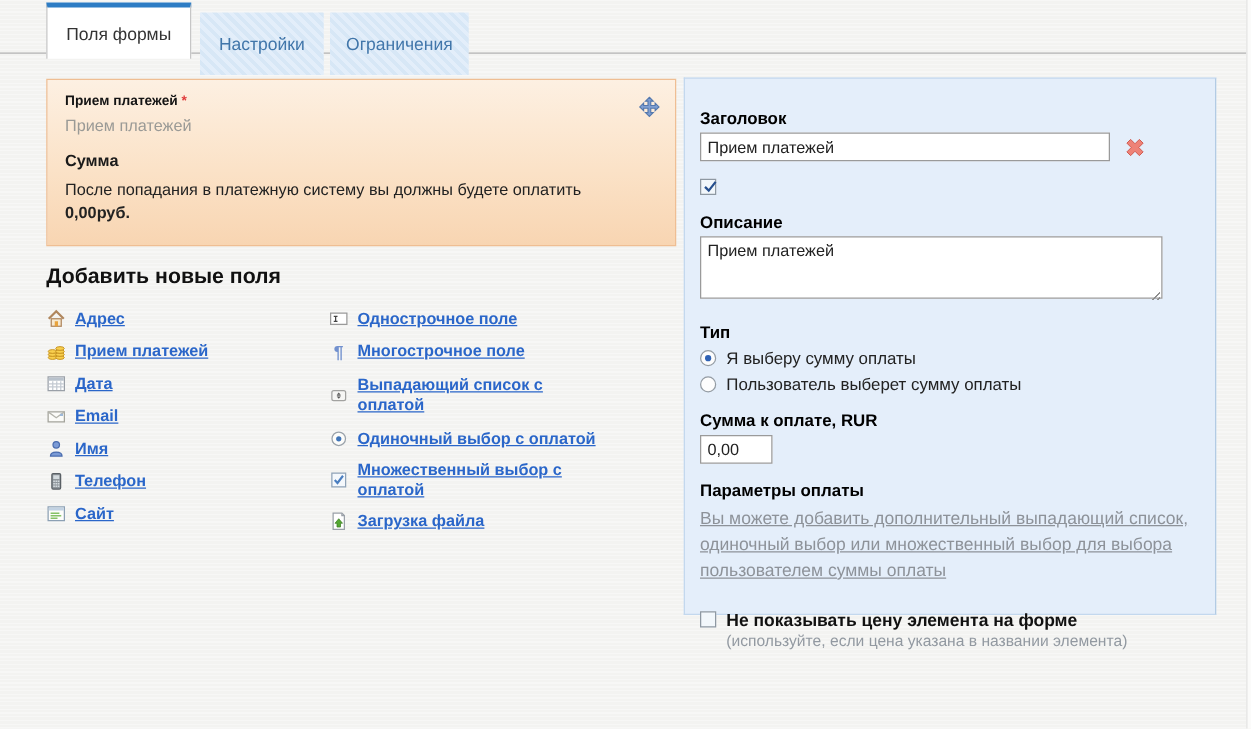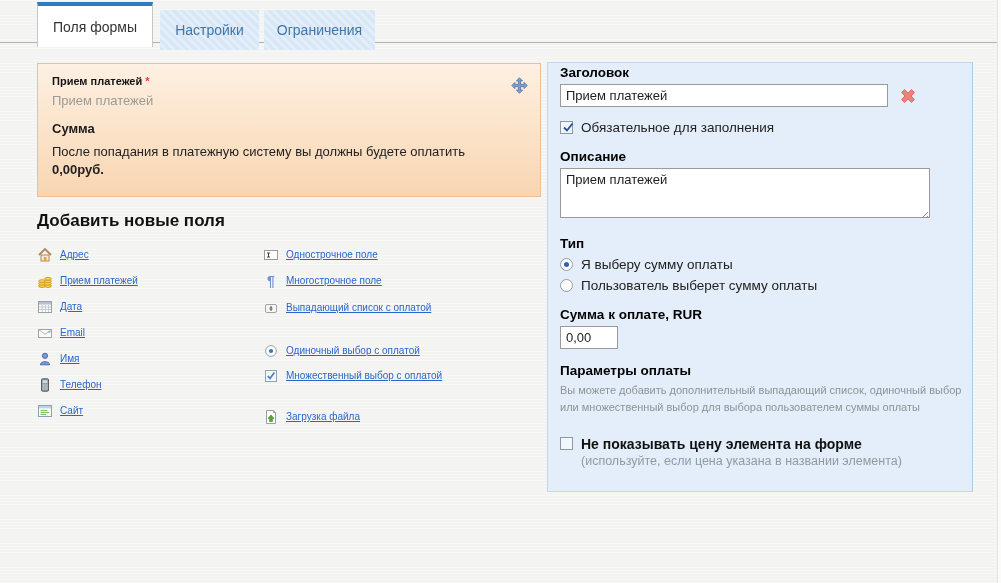--- a/index.html
+++ b/index.html
@@ -24,21 +24,21 @@
   .tab { position:absolute; display:flex; align-items:center; justify-content:center;
          font-size:14px; cursor:pointer; }
   .tab.active {
     left:37px; top:2px; width:116px; height:45px; z-index:3;
     background:#ffffff;
     border:1px solid #c6c6c6; border-bottom:none;
     border-top:4px solid #2d7cc4;
     color:#333;
   }
   .tab.inactive {
-    top:10px; height:40px; z-index:2;
+    top:10px; height:50px; z-index:2;
     background:repeating-linear-gradient(45deg,#d7e7f6 0 3px,#e3eefa 3px 6px);
     color:#4176aa;
   }
   .tab.inactive.t1 { left:160px; width:99px; }
   .tab.inactive.t2 { left:264px; width:111px; }
 
   
   .preview-card {
     position:absolute; left:37px; top:63px; width:504px; height:134px;
     border:1px solid #efbe93;
@@ -50,29 +50,29 @@
   .preview-subtitle { margin-top:6px; font-size:13px; color:#9a9a96; }
   .preview-amount-label { margin-top:13px; font-size:13px; font-weight:bold; }
   .preview-amount-text { margin-top:7px; font-size:13px; line-height:1.4; color:#222; }
   .preview-amount-text b { display:block; }
   .move-icon { position:absolute; right:12px; top:13px; width:17px; height:17px; cursor:move; }
 
   
   .add-heading { position:absolute; left:37px; top:211px; font-size:17px; font-weight:bold; color:#111; }
   .field-item { position:absolute; display:flex; align-items:center; gap:7px; }
   .field-item .ic { width:16px; height:16px; flex:0 0 16px; display:flex; align-items:center; justify-content:center; }
-  .field-item a { color:#2a66c9; font-size:10px; text-decoration:underline; line-height:1.2; cursor:pointer; }
+  .field-item a { color:#2a66c9; font-size:13px; text-decoration:underline; line-height:1.2; cursor:pointer;font-weight:bold; }
   .glyph-ic { font-size:14px; font-weight:bold; color:#7291cf; line-height:16px; text-align:center; width:16px; }
   .aa-ic { font-size:12px; font-weight:bold; color:#6f93d2; }
 
   
   .settings {
     position:absolute; left:547px; top:62px; width:426px; height:430px;
     background:#e4eefa; border:1px solid #c3d8ee; border-right-color:#b2cbe4;
-    padding:2px 12px;
+    padding:24px 12px;
   }
   .lbl { font-size:13.5px; font-weight:bold; color:#000; margin-bottom:4px; }
   .txt-input {
     border:1px solid #9a9a9a; background:#fff; font-family:"Liberation Sans",sans-serif;
     font-size:13px; padding:3px 5px; height:23px; color:#222;
   }
   .title-row { display:flex; align-items:center; }
   .title-row .txt-input { width:328px; }
   .del-x { margin-left:9px; width:22px; height:22px; cursor:pointer; }
   .chk-row { display:flex; align-items:flex-start; gap:8px; margin-top:13px; font-size:13.5px; color:#222; }
@@ -90,21 +90,21 @@
     position:absolute; right:2px; bottom:4px; width:9px; height:9px;
     background:repeating-linear-gradient(135deg, transparent 0 2px, #8e8e8e 2px 3px);
     clip-path:polygon(100% 0, 100% 100%, 0 100%); pointer-events:none;
   }
   .radio-row { display:flex; align-items:center; gap:8px; margin-top:6px; font-size:13.5px; color:#222;text-align:center; }
   .radio { width:13px; height:13px; border-radius:50%; border:1px solid #949ca4;
     background:#fdfdfd; position:relative; flex:0 0 13px; cursor:pointer; }
   .radio.checked::after { content:""; position:absolute; left:3px; top:3px; width:5px; height:5px;
     border-radius:50%; background:#2f62b5; }
   .amount-input { width:58px; }
-  .hint { font-size:11px; color:#8d9299; line-height:1.5; margin-top:3px; }
+  .hint { font-size:14px; color:#8d9299; line-height:1.5; margin-top:3px;text-decoration:underline; }
   .hide-price-row { margin-top:21px; }
   .hide-price-row .b-lbl { font-size:14px; font-weight:bold; color:#111; }
   .sub-hint { font-size:12.5px; color:#9299a1; margin:2px 0 0 21px; }
   .mt14 { margin-top:14px; }
 </style>
 </head>
 <body>
 
 <div class="screen">
 
@@ -295,21 +295,20 @@
         </svg>
       </span>
     </div>
 
     <div class="chk-row">
       <span class="checkbox">
         <svg width="15" height="15">
             <path d="M3 7.5 L6 10.5 L11.5 3.5" stroke="#27508f" stroke-width="1.8" fill="none"></path>
           </svg>
       </span>
-      <span>Обязательное для заполнения</span>
     </div>
 
     <div class="lbl mt14">Описание</div>
     <div class="desc-area-wrap">
       <textarea class="desc" style="">Прием платежей</textarea>
       <span class="resize-grip"></span>
     </div>
 
     <div class="lbl mt14">Тип</div>
     <div class="radio-row">

